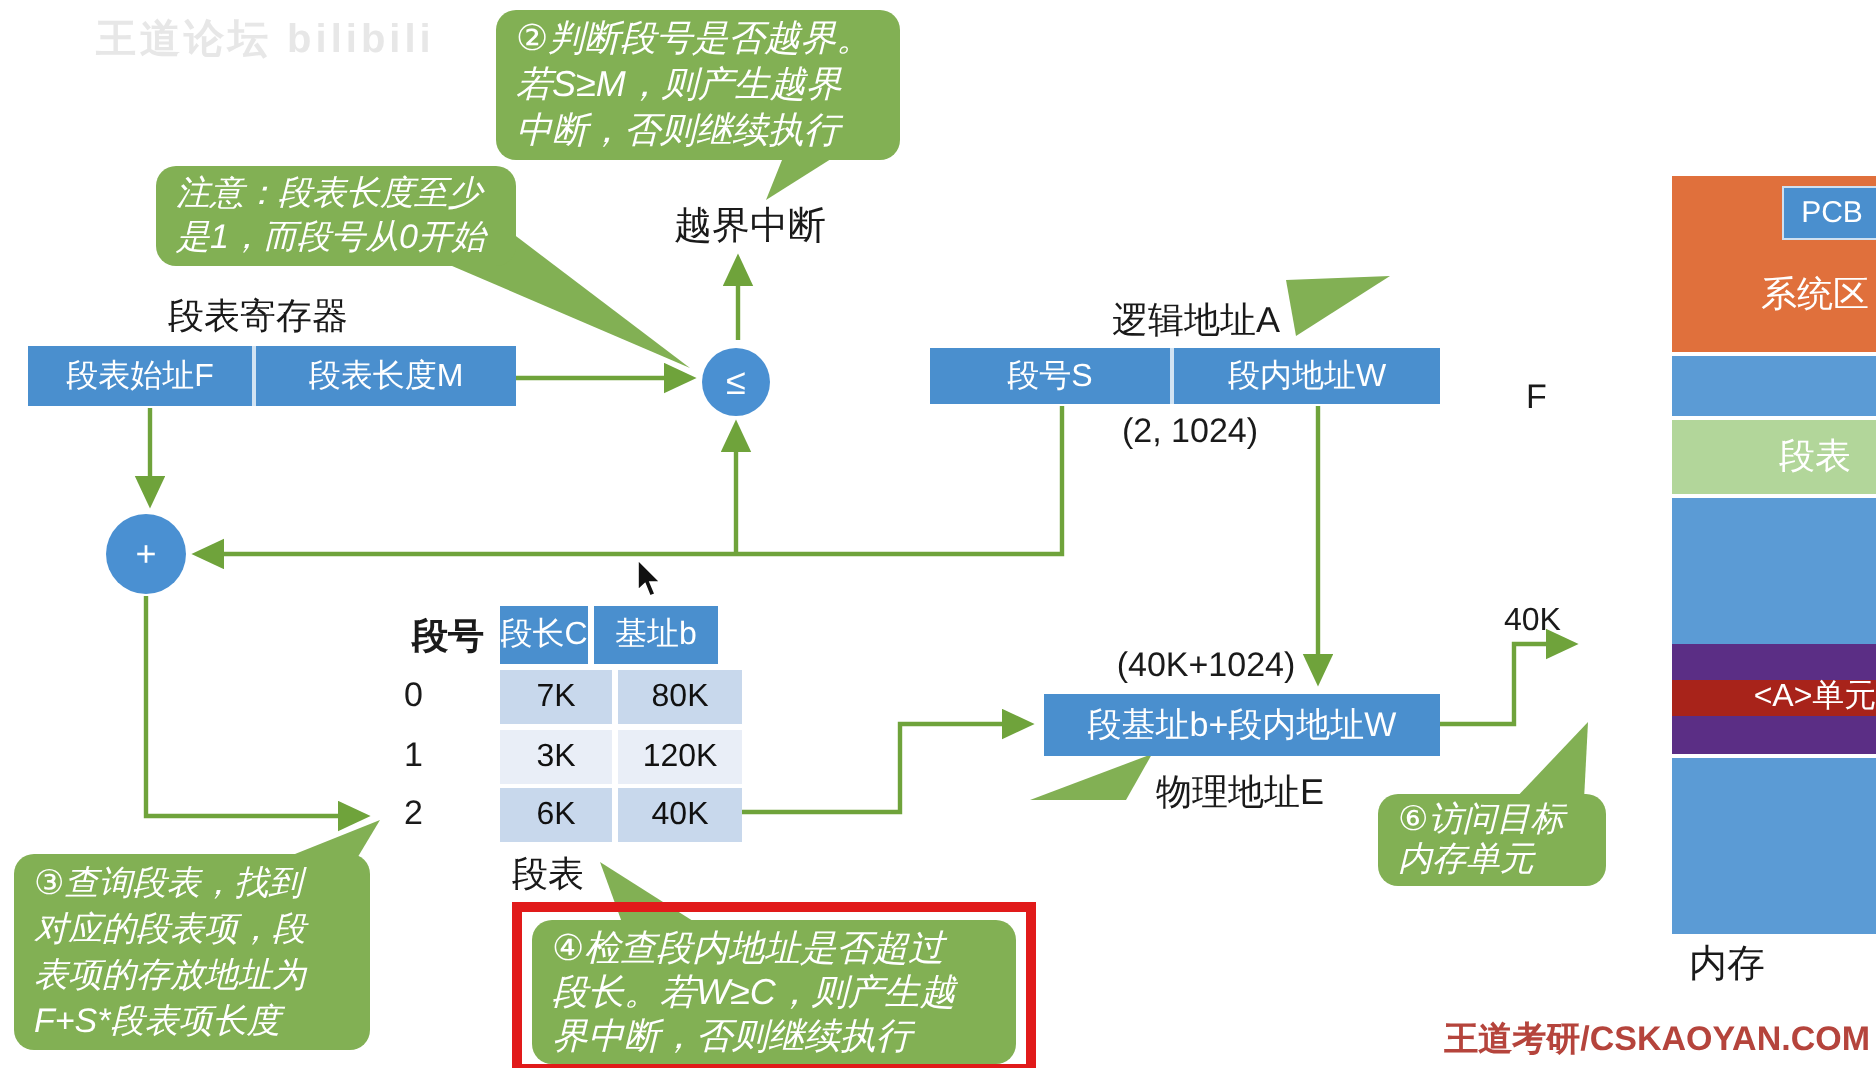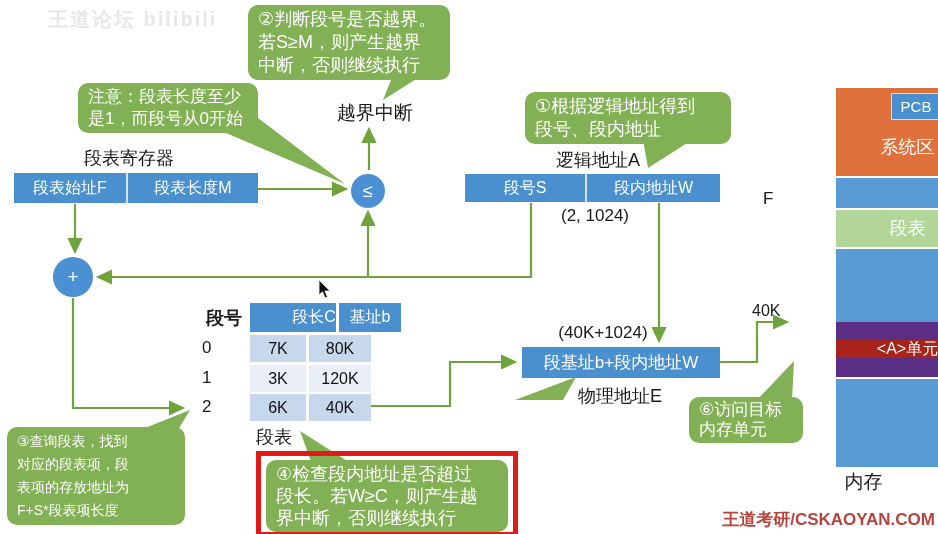--- a/index.html
+++ b/index.html
@@ -1,21 +1,21 @@
 <!DOCTYPE html>
 <html><head>
 <meta charset="utf-8">
 <style>
   html,body{margin:0;padding:0;background:#fff;}
   #stage{position:relative;width:938px;height:534px;background:#fff;overflow:hidden;
          font-family:"Liberation Sans","DejaVu Sans",sans-serif;}
   .abs{position:absolute;margin-left:44px;}
   svg.connectors{position:absolute;left:0;top:0;width:938px;height:534px;z-index:1;}
   .bubble{position:absolute;z-index:2;background:#82b054;color:#fff;border-radius:10px;
-          white-space:pre-line;text-align:left;padding:3px 10px;line-height:22px;font-size:17px;}
+          white-space:pre-line;text-align:left;padding:3px 10px;line-height:22px;font-size:17px;font-style:italic;}
   .lbl{position:absolute;z-index:2;color:#1a1a1a;}
   .bluebox{position:absolute;z-index:2;background:#4a8fce;color:#fff;display:flex;
            align-items:center;justify-content:center;font-size:16px;}
   .cell{flex:1;display:flex;align-items:center;justify-content:center;height:100%;}
   .cell+.cell{border-left:2px solid rgba(255,255,255,0.75);}
   .circle{position:absolute;z-index:2;background:#4a90d2;color:#fff;border-radius:50%;
           display:flex;align-items:center;justify-content:center;font-size:18px;}
   .trow{position:absolute;z-index:2;display:flex;gap:3px;}
   .tcell{display:flex;align-items:center;justify-content:center;font-size:16px;color:#111;}
   .thead .tcell{background:#4a8fce;color:#fff;}
@@ -68,24 +68,22 @@
     <polygon points="757,400 792,400 794,361" fill="#82b054"></polygon>
   </svg>
 
   <div class="bubble" style="left:248px;top:5px;width:182px;line-height:23px;font-size:18px;">②判断段号是否越界。
 若S≥M，则产生越界
 中断，否则继续执行</div>
 
   <div class="bubble" style="left:78px;top:83px;width:160px;line-height:22px;font-size:17px;">注意：段表长度至少
 是1，而段号从0开始</div>
 
-  <div class="bubble" style="left:525px;top:92px;width:186px;line-height:23px;font-size:18px;">①根据逻辑地址得到
-段号、段内地址</div>
 
-  <div class="bubble" style="left:7px;top:427px;width:158px;line-height:23px;font-size:14px;">③查询段表，找到
+  <div class="bubble" style="left:7px;top:427px;width:158px;line-height:23px;font-size:17px;">③查询段表，找到
 对应的段表项，段
 表项的存放地址为
 F+S*段表项长度</div>
 
 
   <div class="bubble" style="left:689px;top:397px;width:94px;line-height:20px;font-size:17px;">⑥访问目标
 内存单元</div>
 
   <div class="redframe" style="left:256px;top:451px;width:252px;height:76px;"></div>
   <div class="bubble" style="left:266px;top:460px;width:222px;line-height:22px;font-size:18px;z-index:2;">④检查段内地址是否超过
@@ -106,21 +104,21 @@
   <div class="lbl" style="left:543px;top:148px;width:110px;text-align:center;font-size:18px;">逻辑地址A</div>
   <div class="bluebox" style="left:465px;top:174px;width:255px;height:28px;">
     <div class="cell" style="flex:0 0 120px;">段号S</div>
     <div class="cell">段内地址W</div>
   </div>
   <div class="lbl" style="left:545px;top:206px;width:100px;text-align:center;font-size:17px;">(2, 1024)</div>
 
   <div class="lbl" style="left:198px;top:306px;width:52px;text-align:center;font-size:18px;font-weight:bold;">段号</div>
 
   <div class="trow thead" style="left:250px;top:303px;height:29px;">
-    <div class="tcell" style="width:44px;padding-left:42px;">段长C</div>
+    <div class="tcell" style="width:44px;">段长C</div>
     <div class="tcell" style="width:62px;">基址b</div>
   </div>
 
   <div class="lbl" style="left:202px;top:334px;width:24px;height:27px;line-height:27px;font-size:17px;">0</div>
   <div class="trow" style="left:250px;top:335px;height:27px;">
     <div class="tcell" style="width:56px;background:#c8d8ec;">7K</div>
     <div class="tcell" style="width:62px;background:#c8d8ec;">80K</div>
   </div>
 
   <div class="lbl" style="left:202px;top:364px;width:24px;height:27px;line-height:27px;font-size:17px;">1</div>

